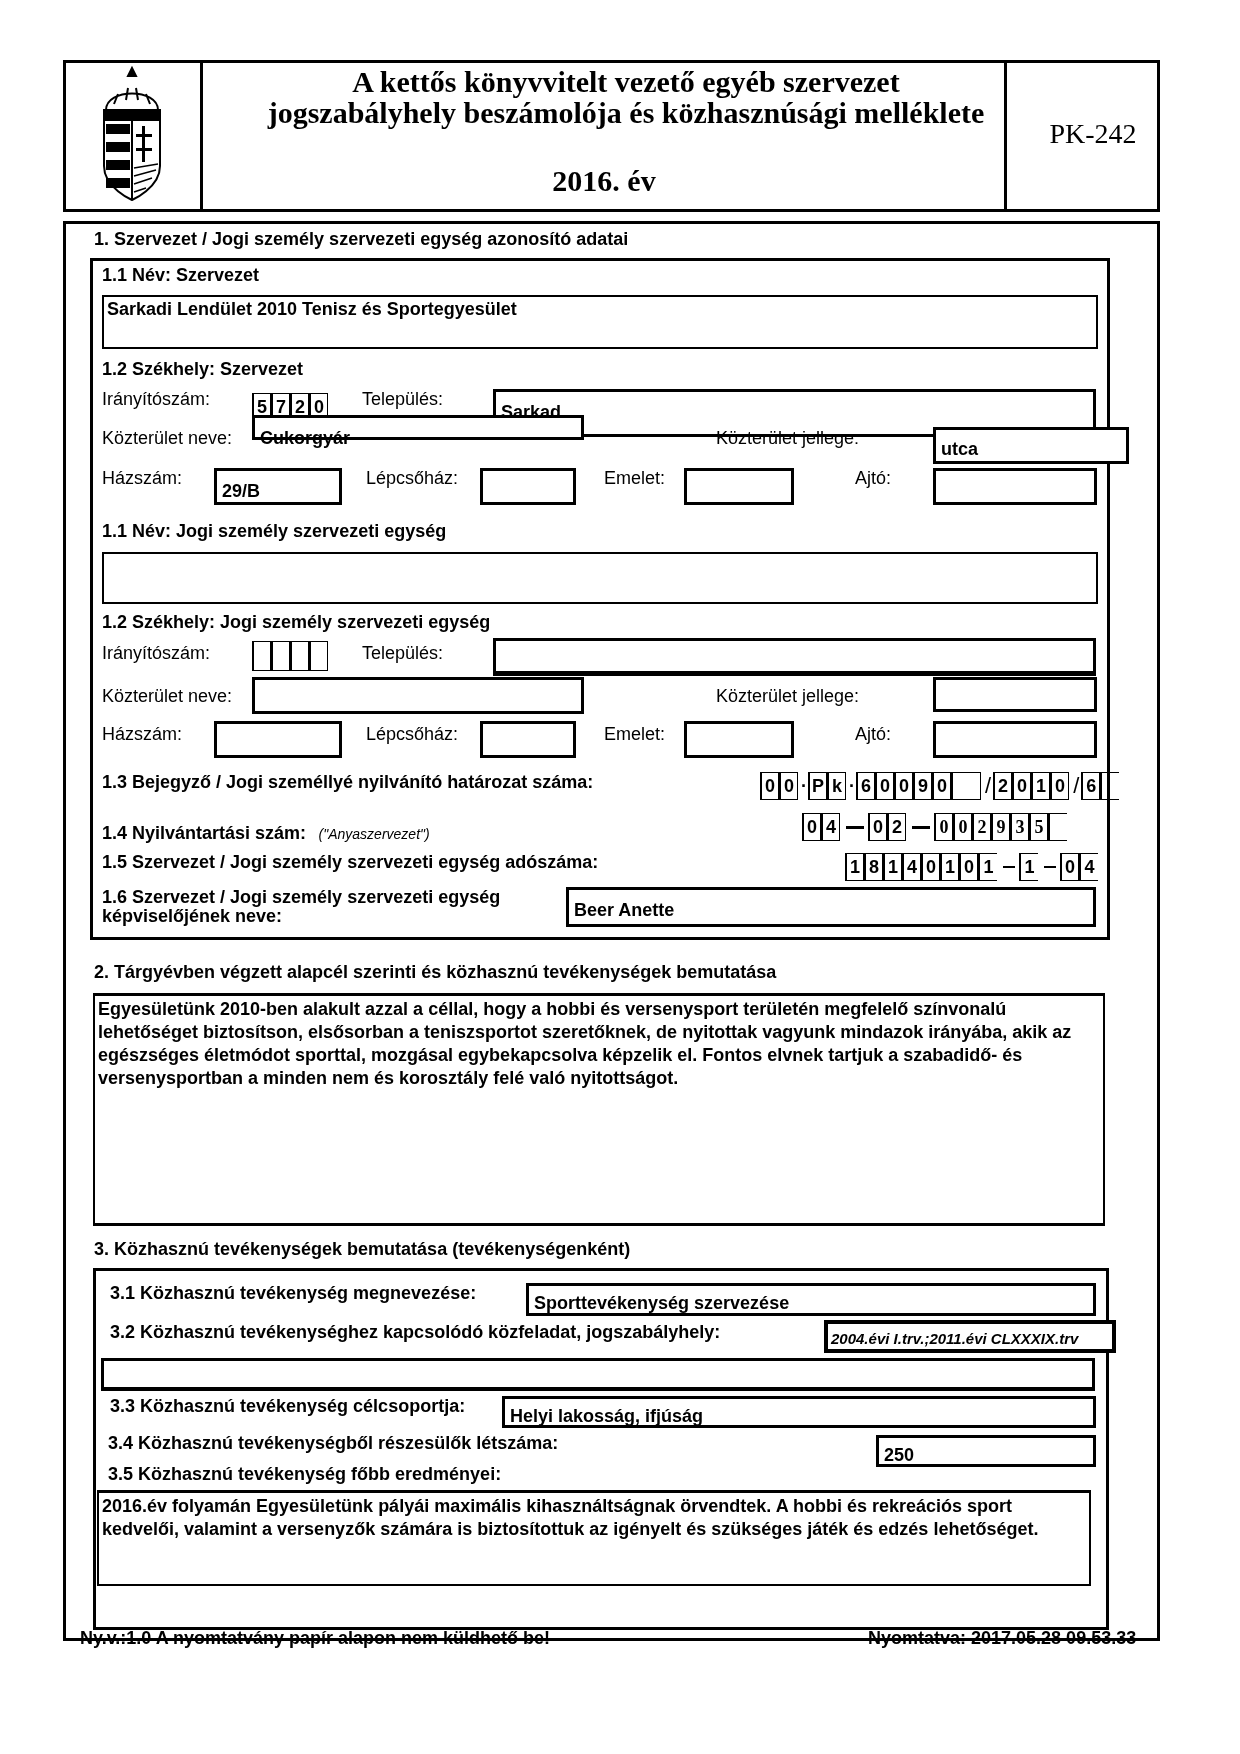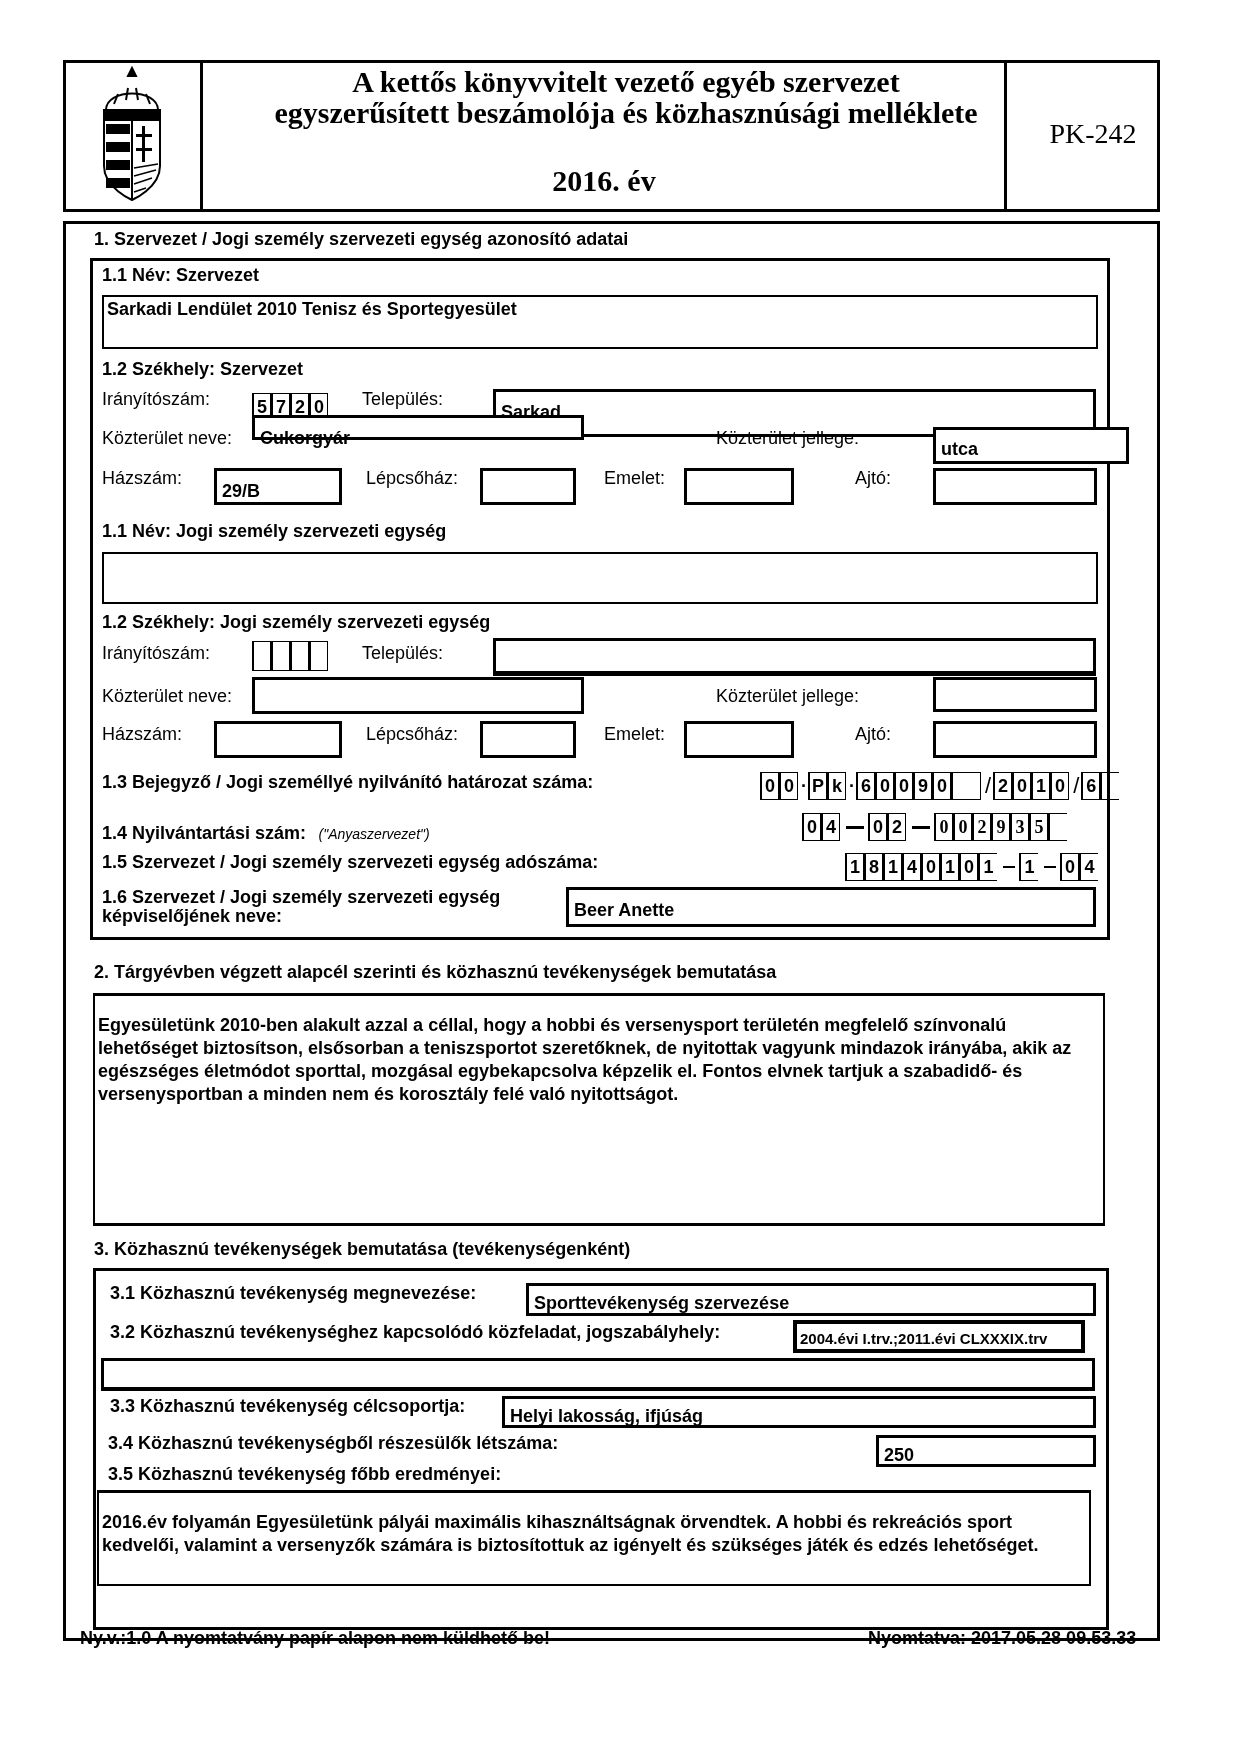--- a/index.html
+++ b/index.html
@@ -9,21 +9,21 @@
   .box { position: absolute; border: 2px solid #000; background: #fff; }
   .thick { border-width: 3px; }
   .lbl { position: absolute; font-size: 18px; white-space: nowrap; }
   .lbl.b { font-weight: bold; }
   .val { position: absolute; font-size: 18px; font-weight: bold; white-space: nowrap; padding-left: 3px; }
   .cells { position: absolute; display: flex; align-items: stretch; height: 28px; }
   .cell { width: 19px; height: 28px; border: 1.5px solid #000; border-left-width: 2.5px; font-size: 18px; font-weight: bold; display: flex; align-items: center; justify-content: center; margin-right: 2px; }
   .sep { font-size: 18px; font-weight: bold; display: flex; align-items: center; padding: 0 3px; }
   .dash { width: 18px; height: 3px; background: #000; align-self: center; margin: 0 4px; }
   .slash { font-size: 22px; display: flex; align-items: center; padding: 0 2px; }
-  .textarea { position: absolute; border: 2px solid #000; font-size: 18px; line-height: 23px; padding: 18px 3px; }
+  .textarea { position: absolute; border: 2px solid #000; font-size: 18px; line-height: 23px; padding: 2px 3px; }
   .serif-cell { font-family: "Liberation Serif", serif; font-weight: bold; }
 </style>
 </head>
 <body>
 
 <div class="box thick" style="left:63px; top:60px; width:1097px; height:152px;"></div>
 <div class="abs" style="left:200px; top:61px; width:3px; height:150px; background:#000;"></div>
 <div class="abs" style="left:1004px; top:61px; width:3px; height:150px; background:#000;"></div>
 
 <div class="abs" style="left:92px; top:64px; width:80px; height:142px;">
@@ -46,21 +46,21 @@
       <rect x="44" y="84" width="16" height="3"></rect>
     </g>
     <g stroke="#000" stroke-width="1.5">
       <path d="M42 104 l24 -4 M42 112 l22 -6 M42 120 l18 -6 M42 128 l12 -4"></path>
     </g>
   </svg>
 </div>
 
 <div class="abs" style="left:204px; top:66px; width:844px; text-align:center; font-family:'Liberation Serif', serif; font-weight:bold; font-size:30px; line-height:31px;">
   <div>A kettős könyvvitelt vezető egyéb szervezet</div>
-  <div>egyszerűsített beszámolója és közhasznúsági melléklete</div>
+  <div>jogszabályhely beszámolója és közhasznúsági melléklete</div>
 </div>
 <div class="abs" style="left:204px; top:164px; width:800px; text-align:center; font-family:'Liberation Serif', serif; font-weight:bold; font-size:30px;">2016. év</div>
 <div class="abs" style="left:1007px; top:118px; width:172px; text-align:center; font-family:'Liberation Serif', serif; font-size:28px;">PK-242</div>
 
 <div class="box thick" style="left:63px; top:221px; width:1097px; height:1420px; background:transparent;"></div>
 
 <div class="lbl b" style="left:94px; top:229px;">1. Szervezet / Jogi személy szervezeti egység azonosító adatai</div>
 <div class="box thick" style="left:90px; top:258px; width:1020px; height:682px; background:transparent;"></div>
 
 <div class="lbl b" style="left:102px; top:265px;">1.1 Név: Szervezet</div>
@@ -229,21 +229,21 @@
 
 <div class="lbl b" style="left:94px; top:1239px;">3. Közhasznú tevékenységek bemutatása (tevékenységenként)</div>
 <div class="box thick" style="left:93px; top:1268px; width:1016px; height:362px; background:transparent;"></div>
 
 <div class="lbl b" style="left:110px; top:1283px;">3.1 Közhasznú tevékenység megnevezése:</div>
 <div class="box thick" style="left:526px; top:1283px; width:570px; height:33px;">
   <span class="val" style="left:2px; top:7px;">Sporttevékenység szervezése</span>
 </div>
 
 <div class="lbl b" style="left:110px; top:1322px;">3.2 Közhasznú tevékenységhez kapcsolódó közfeladat, jogszabályhely:</div>
-<div class="box thick" style="left:793px; top:1320px; width:292px; height:33px; border-width:4px;">
+<div class="box thick" style="left:824px; top:1320px; width:292px; height:33px; border-width:4px;font-style:italic;">
   <span class="val" style="left:0; top:6px; font-size:15px;">2004.évi I.trv.;2011.évi CLXXXIX.trv</span>
 </div>
 <div class="box thick" style="left:101px; top:1358px; width:994px; height:33px; border-bottom-width:4px;">
   <span class="val" style="left:2px; top:6px;"></span>
 </div>
 
 <div class="lbl b" style="left:110px; top:1396px;">3.3 Közhasznú tevékenység célcsoportja:</div>
 <div class="box thick" style="left:502px; top:1396px; width:594px; height:32px;">
   <span class="val" style="left:2px; top:7px;">Helyi lakosság, ifjúság</span>
 </div>

